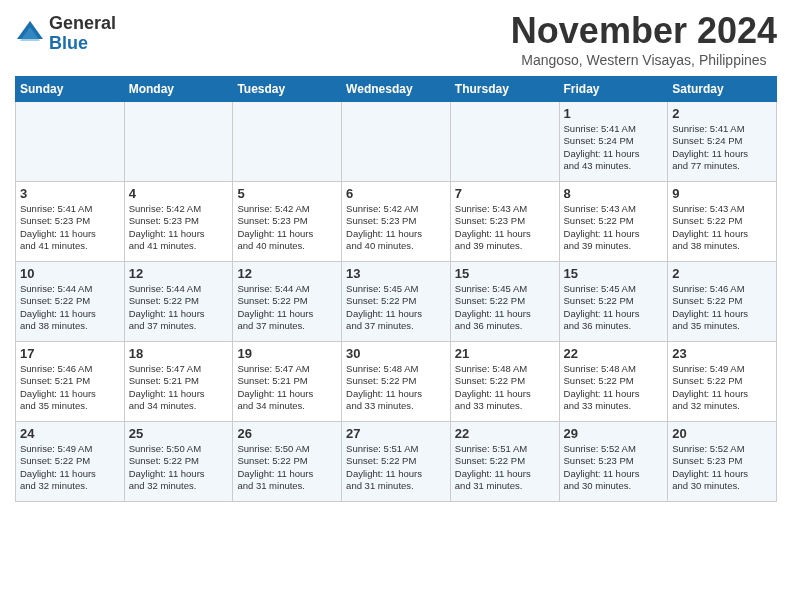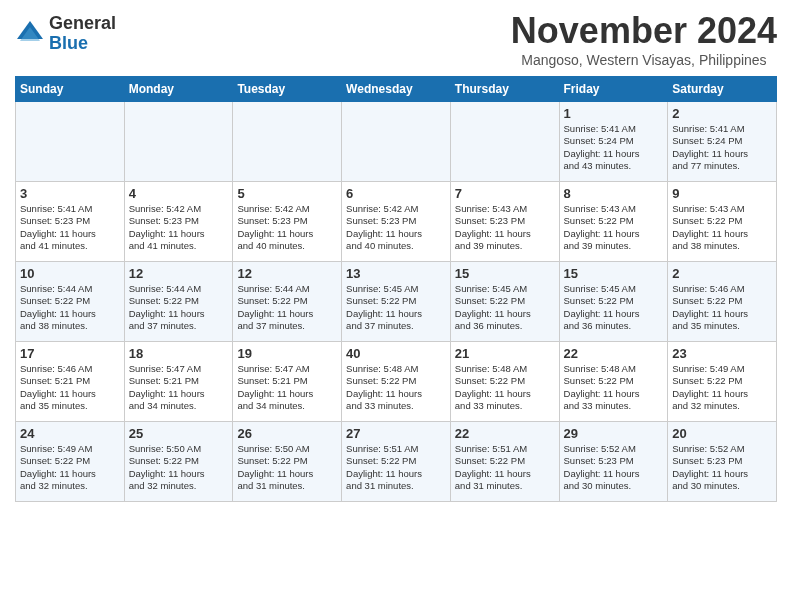--- a/index.html
+++ b/index.html
@@ -250,21 +250,21 @@
           <span style="display: block; line-height: 1.3;">and 34 minutes.</span>
         </td>
         <td>
           <span class="day-num">19</span>
           <span style="display: block; line-height: 1.3;">Sunrise: 5:47 AM</span>
           <span style="display: block; line-height: 1.3;">Sunset: 5:21 PM</span>
           <span style="display: block; line-height: 1.3;">Daylight: 11 hours</span>
           <span style="display: block; line-height: 1.3;">and 34 minutes.</span>
         </td>
         <td>
-          <span class="day-num">40</span>
+          <span class="day-num">30</span>
           <span style="display: block; line-height: 1.3;">Sunrise: 5:48 AM</span>
           <span style="display: block; line-height: 1.3;">Sunset: 5:22 PM</span>
           <span style="display: block; line-height: 1.3;">Daylight: 11 hours</span>
           <span style="display: block; line-height: 1.3;">and 33 minutes.</span>
         </td>
         <td>
           <span class="day-num">21</span>
           <span style="display: block; line-height: 1.3;">Sunrise: 5:48 AM</span>
           <span style="display: block; line-height: 1.3;">Sunset: 5:22 PM</span>
           <span style="display: block; line-height: 1.3;">Daylight: 11 hours</span>

